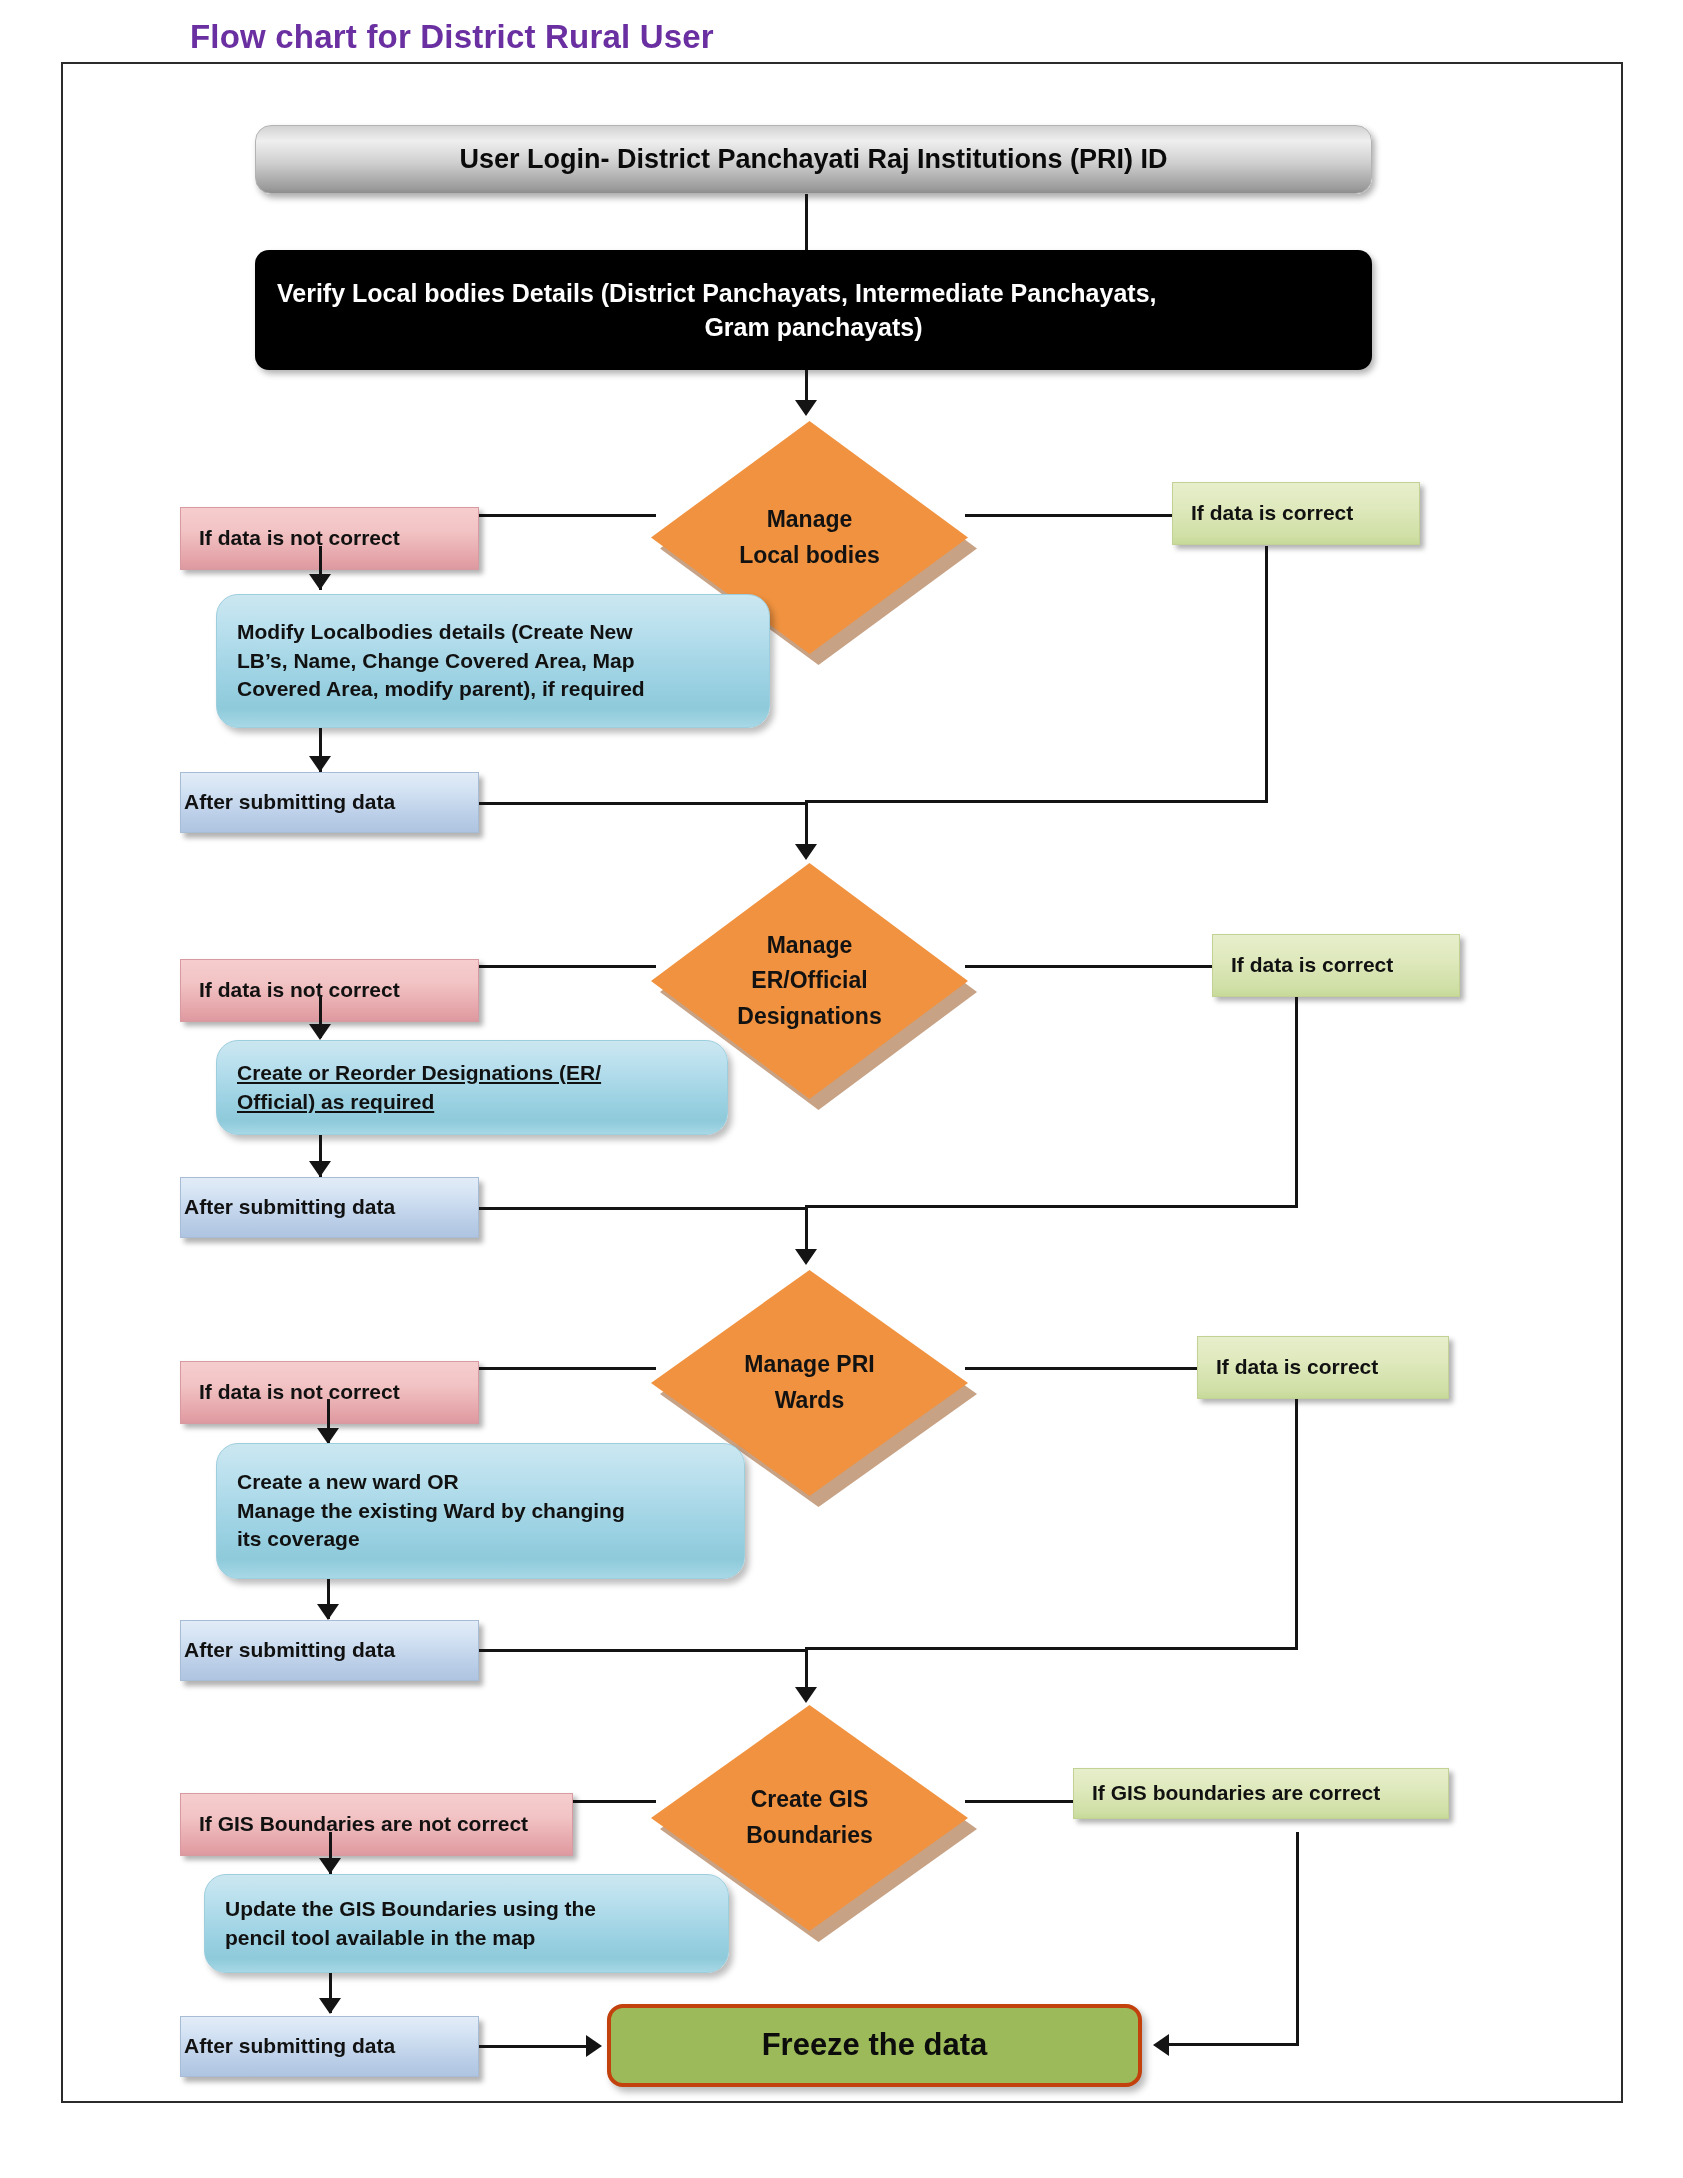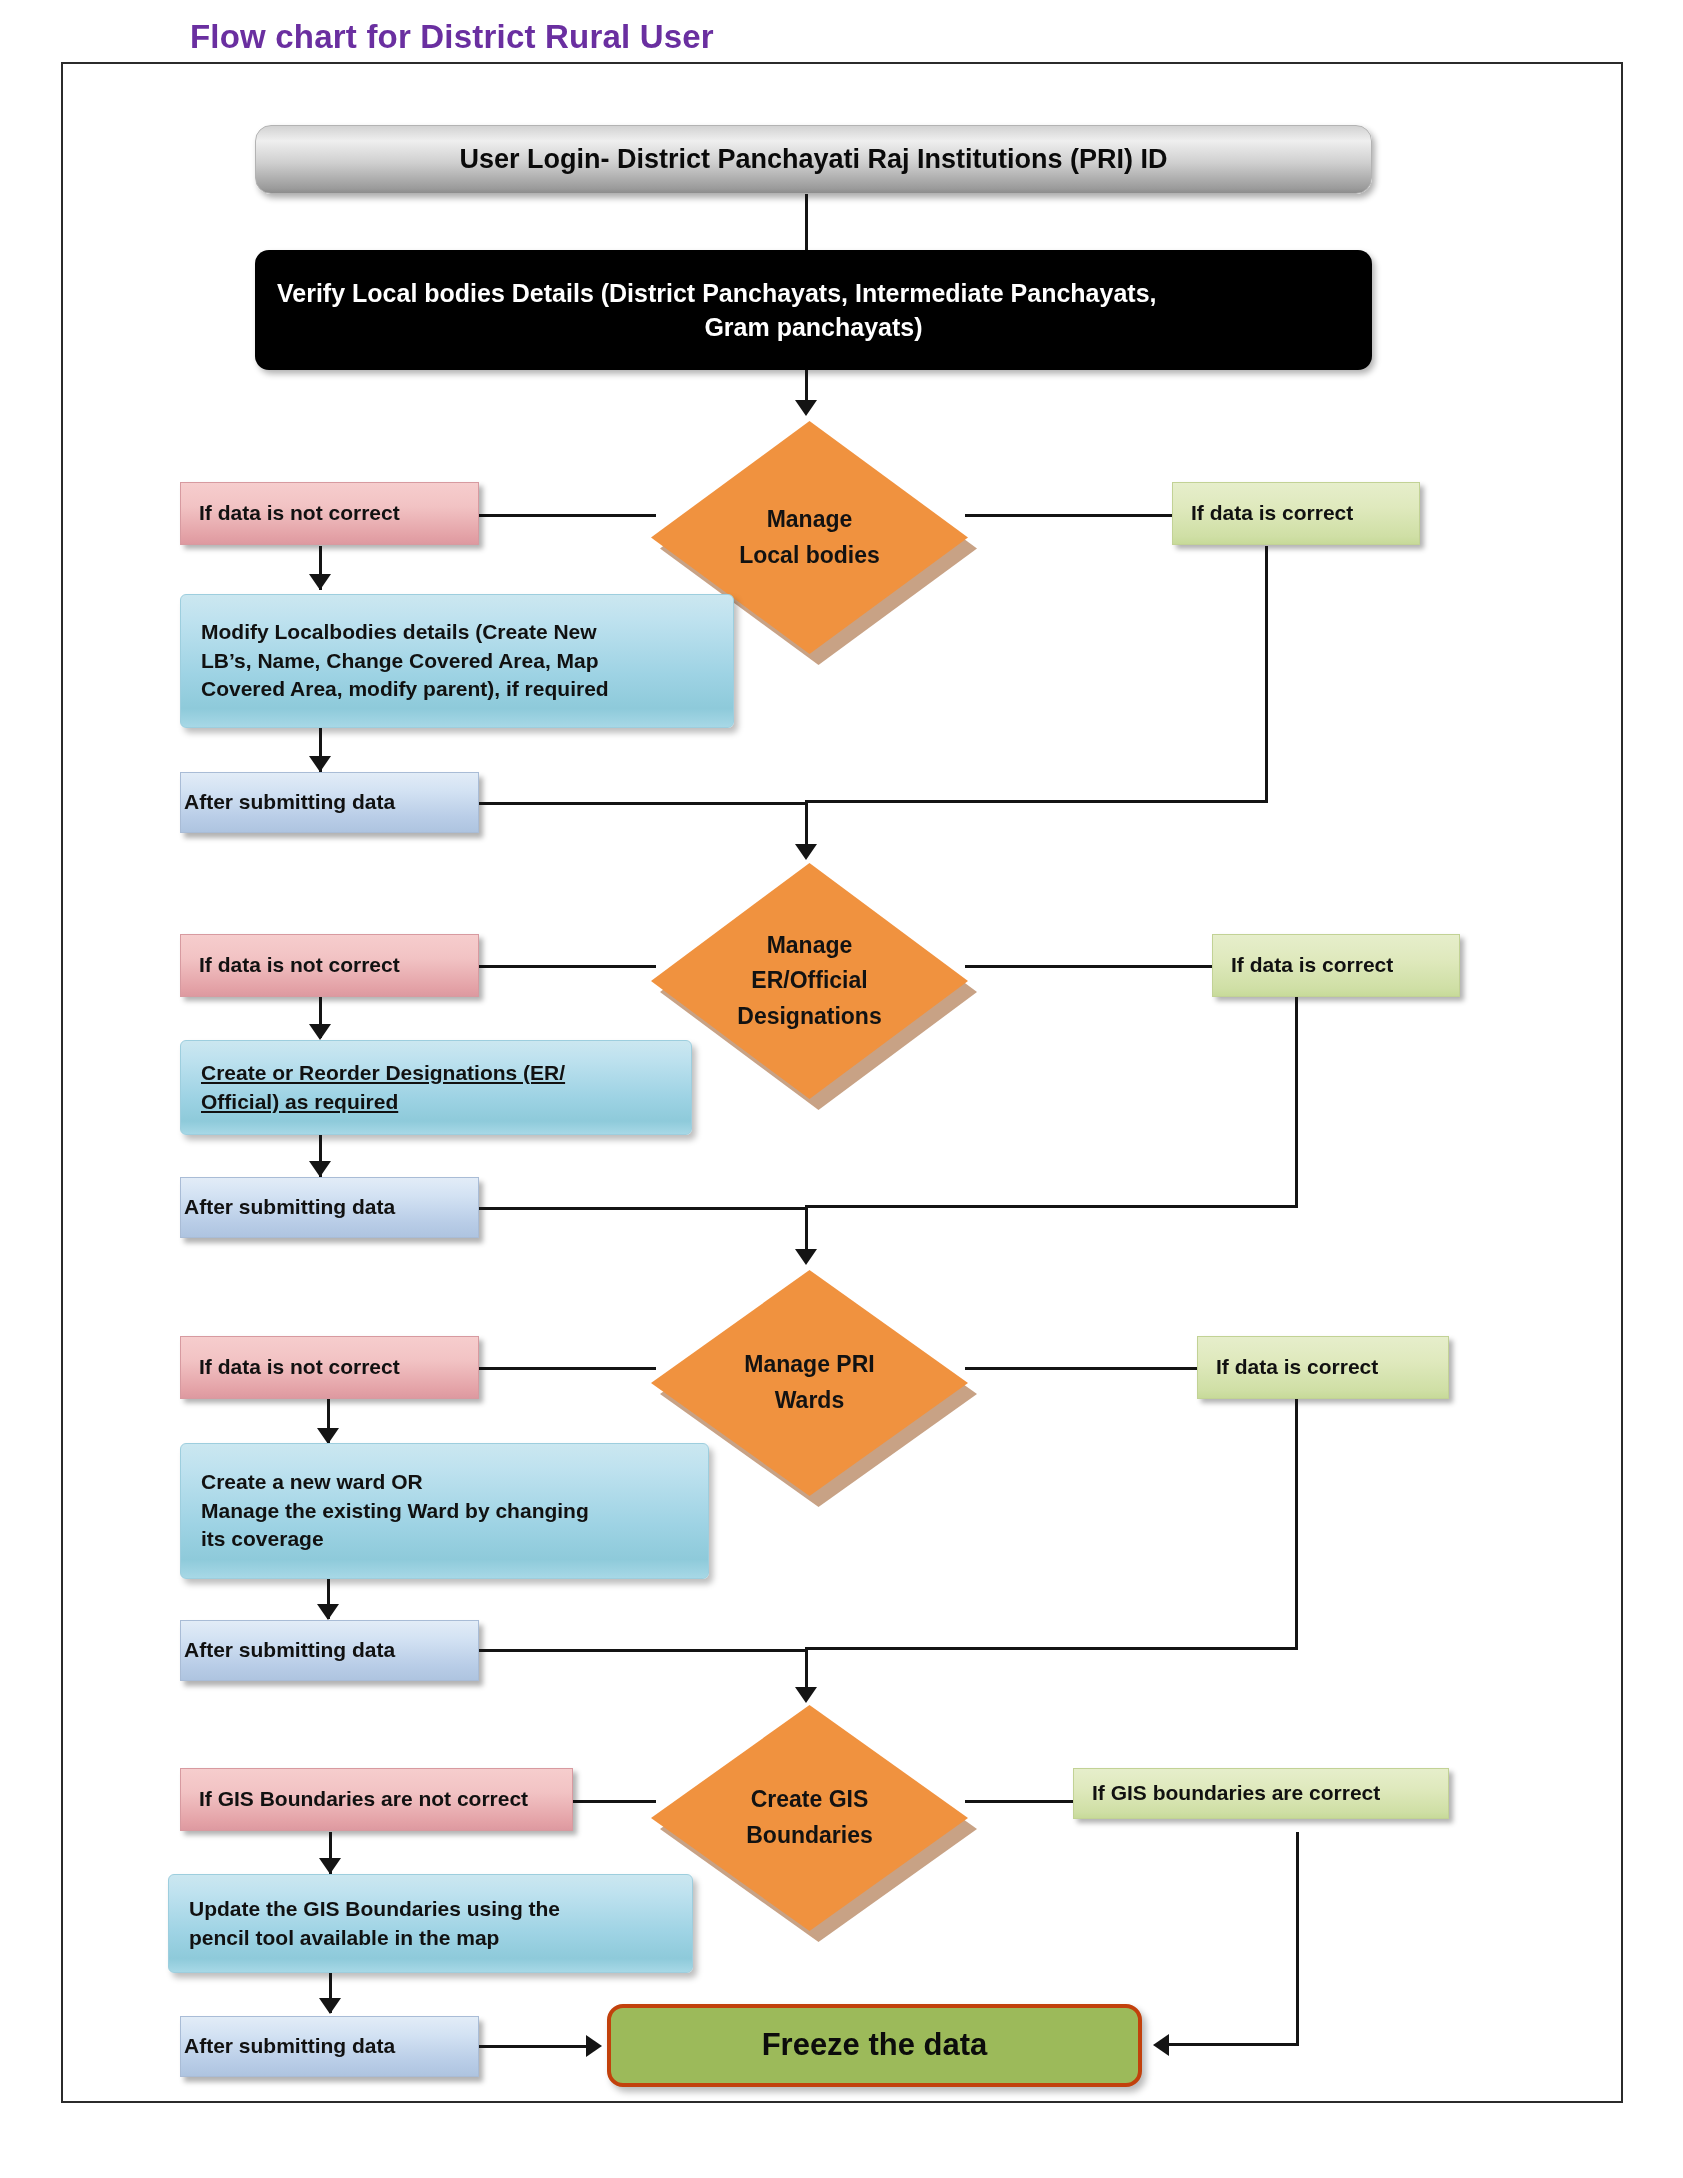--- a/index.html
+++ b/index.html
@@ -46,36 +46,36 @@
     box-shadow:3px 4px 6px rgba(0,0,0,.30);
     color:#fff;justify-content:center;text-align:center;
     font-size:25px;padding:6px 22px;
   }
 
   
   .n-pink{
     background:linear-gradient(180deg,#f6cdcd 0%,#f2c3c4 38%,#e3a1a6 88%,#dd99a0 100%);
     border:1px solid #d79aa0;
     box-shadow:4px 4px 5px rgba(0,0,0,.30);
-    font-size:21px;padding-left:18px;
+    font-size:21px;padding-left:18px;margin-top:25px;
   }
   
   .n-green{
     background:linear-gradient(180deg,#e6eecb 0%,#dfe9bd 40%,#cfdfa5 88%,#c7da99 100%);
     border:1px solid #c2d295;
     box-shadow:4px 4px 5px rgba(0,0,0,.30);
     font-size:21px;padding-left:18px;
   }
   
   .n-cyan{
-    border-radius:6px;
+    border-radius:22px;
     background:linear-gradient(180deg,#cbe7f0 0%,#bfe2ef 18%,#9ed3e4 60%,#8ecada 86%,#a7d8e6 100%);
     border:1px solid #9dcede;
     box-shadow:4px 5px 6px rgba(0,0,0,.26);
-    font-size:21px;padding:8px 20px;
+    font-size:21px;padding:8px 20px;margin-left:36px;
   }
   
   .n-steel{
     background:linear-gradient(180deg,#e2ecf7 0%,#d3e2f3 30%,#b9cde7 75%,#aec4e0 100%);
     border:1px solid #a9bcd6;
     box-shadow:4px 5px 5px rgba(0,0,0,.30);
     font-size:21px;padding-left:3px;
   }
   
   .n-freeze{

